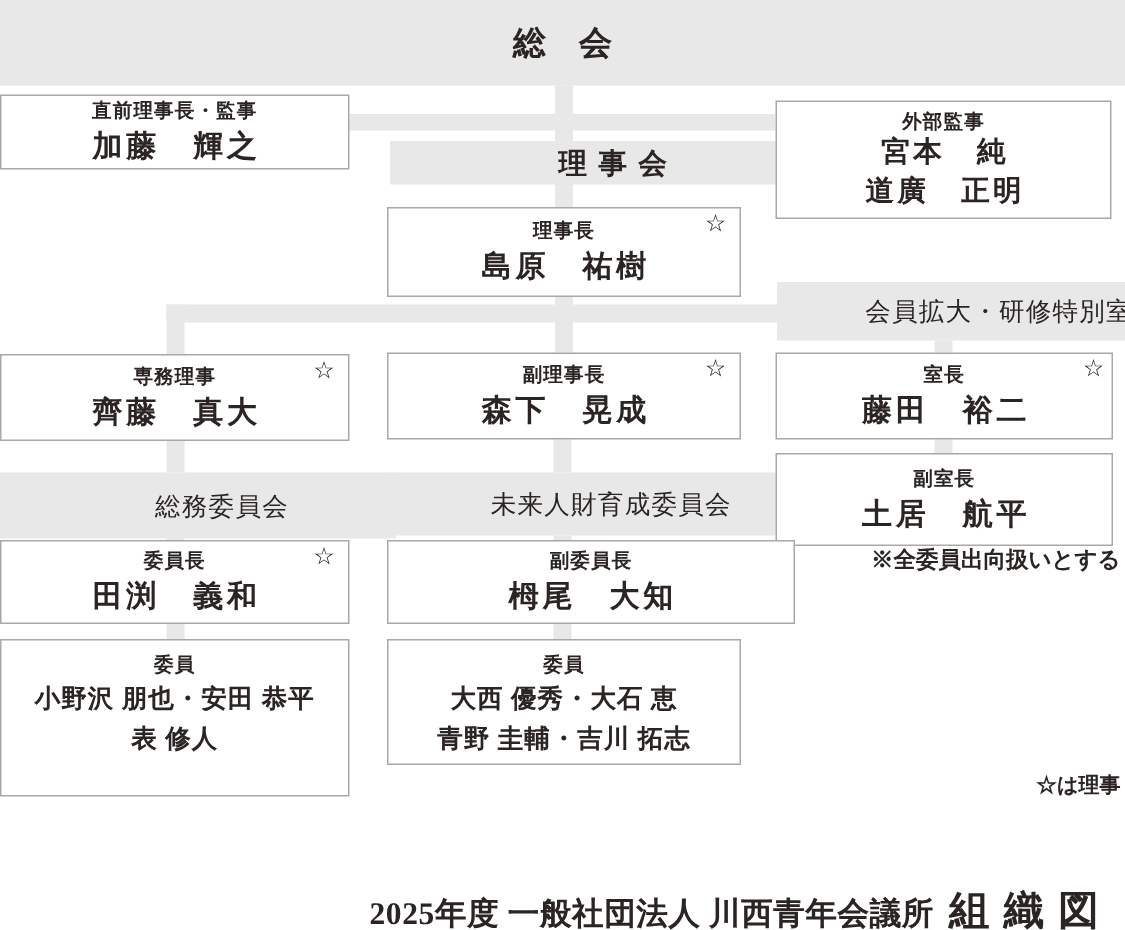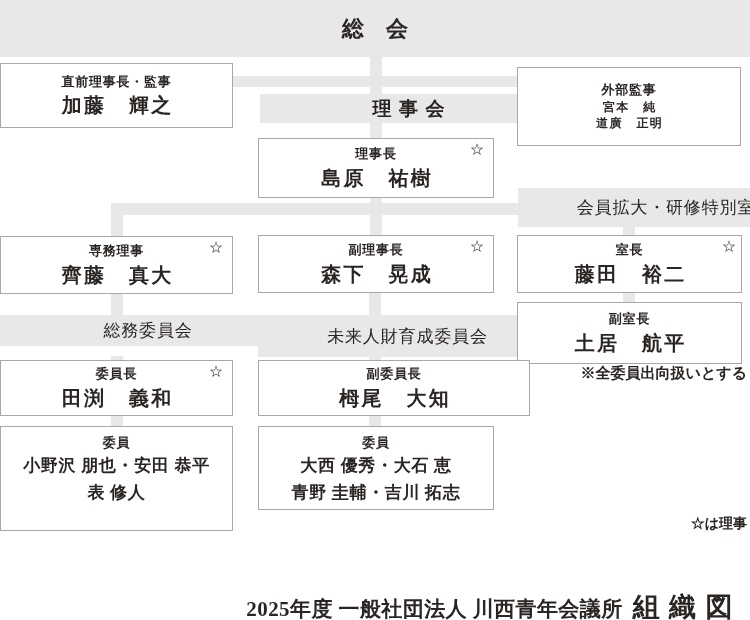--- a/index.html
+++ b/index.html
@@ -17,21 +17,21 @@
   
   .conn{position:absolute;background:#e8e8e8;}
   
   .wbox{
     position:absolute;background:#ffffff;border:1px solid #a8a8a8;box-sizing:border-box;
     display:flex;flex-direction:column;align-items:center;justify-content:center;
     text-align:center;z-index:2;
   }
   .btitle{font-size:13px;font-weight:600;letter-spacing:0.06em;line-height:1.35;}
   .bname{font-size:20px;font-weight:600;letter-spacing:0.12em;padding-left:0.12em;line-height:1.3;margin-top:2px;}
-  .bname2{font-size:12px;font-weight:600;letter-spacing:0.12em;padding-left:0.12em;line-height:1.38;}
+  .bname2{font-size:19px;font-weight:600;letter-spacing:0.12em;padding-left:0.12em;line-height:1.38;}
   .star{position:absolute;top:4px;right:9px;font-size:14px;line-height:1;color:#2a2523;}
   
   .gbox{
     position:absolute;background:#e8e8e8;z-index:2;
     display:flex;align-items:center;justify-content:center;text-align:center;padding-left:32px;
   }
   .glabel-lg{font-size:19px;font-weight:600;letter-spacing:0.4em;padding-left:0.4em;}
   .glabel{font-size:17px;font-weight:400;letter-spacing:0.05em;}
   
   .mbox{justify-content:flex-start;padding-top:7px;}
@@ -63,21 +63,21 @@
   <div class="conn" style="left:623px;top:292px;width:12px;height:10px"></div>
   <div class="conn" style="left:111px;top:356px;width:12px;height:5px"></div>
   <div class="conn" style="left:369px;top:357px;width:12px;height:4px"></div>
   <div class="conn" style="left:111px;top:415px;width:12px;height:12px"></div>
   <div class="conn" style="left:369px;top:415px;width:12px;height:12px"></div>
 
   <div class="banner">
     <span class="banner-label">総会</span>
   </div>
 
-  <div class="wbox" style="left:0;top:63px;width:233px;height:65px">
+  <div class="wbox" style="left:0;top:63px;width:233px;height:50px">
     <div class="btitle">直前理事長・監事</div>
     <div class="bname">加藤　輝之</div>
   </div>
 
   <div class="gbox" style="left:260px;top:94px;width:233px;height:29px">
     <span class="glabel-lg">理事会</span>
   </div>
 
   <div class="wbox" style="left:517px;top:67px;width:224px;height:79px">
     <div class="btitle">外部監事</div>
@@ -106,21 +106,21 @@
     <div class="btitle">副理事長</div>
     <div class="bname">森下　晃成</div>
   </div>
 
   <div class="wbox" style="left:517px;top:235px;width:225px;height:58px">
     <span class="star" style="right:5px">☆</span>
     <div class="btitle">室長</div>
     <div class="bname">藤田　裕二</div>
   </div>
 
-  <div class="gbox" style="left:0;top:315px;width:232px;height:31px">
+  <div class="gbox" style="left:0;top:315px;width:232px;height:44px">
     <span class="glabel">総務委員会</span>
   </div>
 
   <div class="gbox" style="left:258px;top:315px;width:235px;height:42px">
     <span class="glabel">未来人財育成委員会</span>
   </div>
 
   <div class="wbox" style="left:517px;top:302px;width:225px;height:62px">
     <div class="btitle">副室長</div>
     <div class="bname">土居　航平</div>

